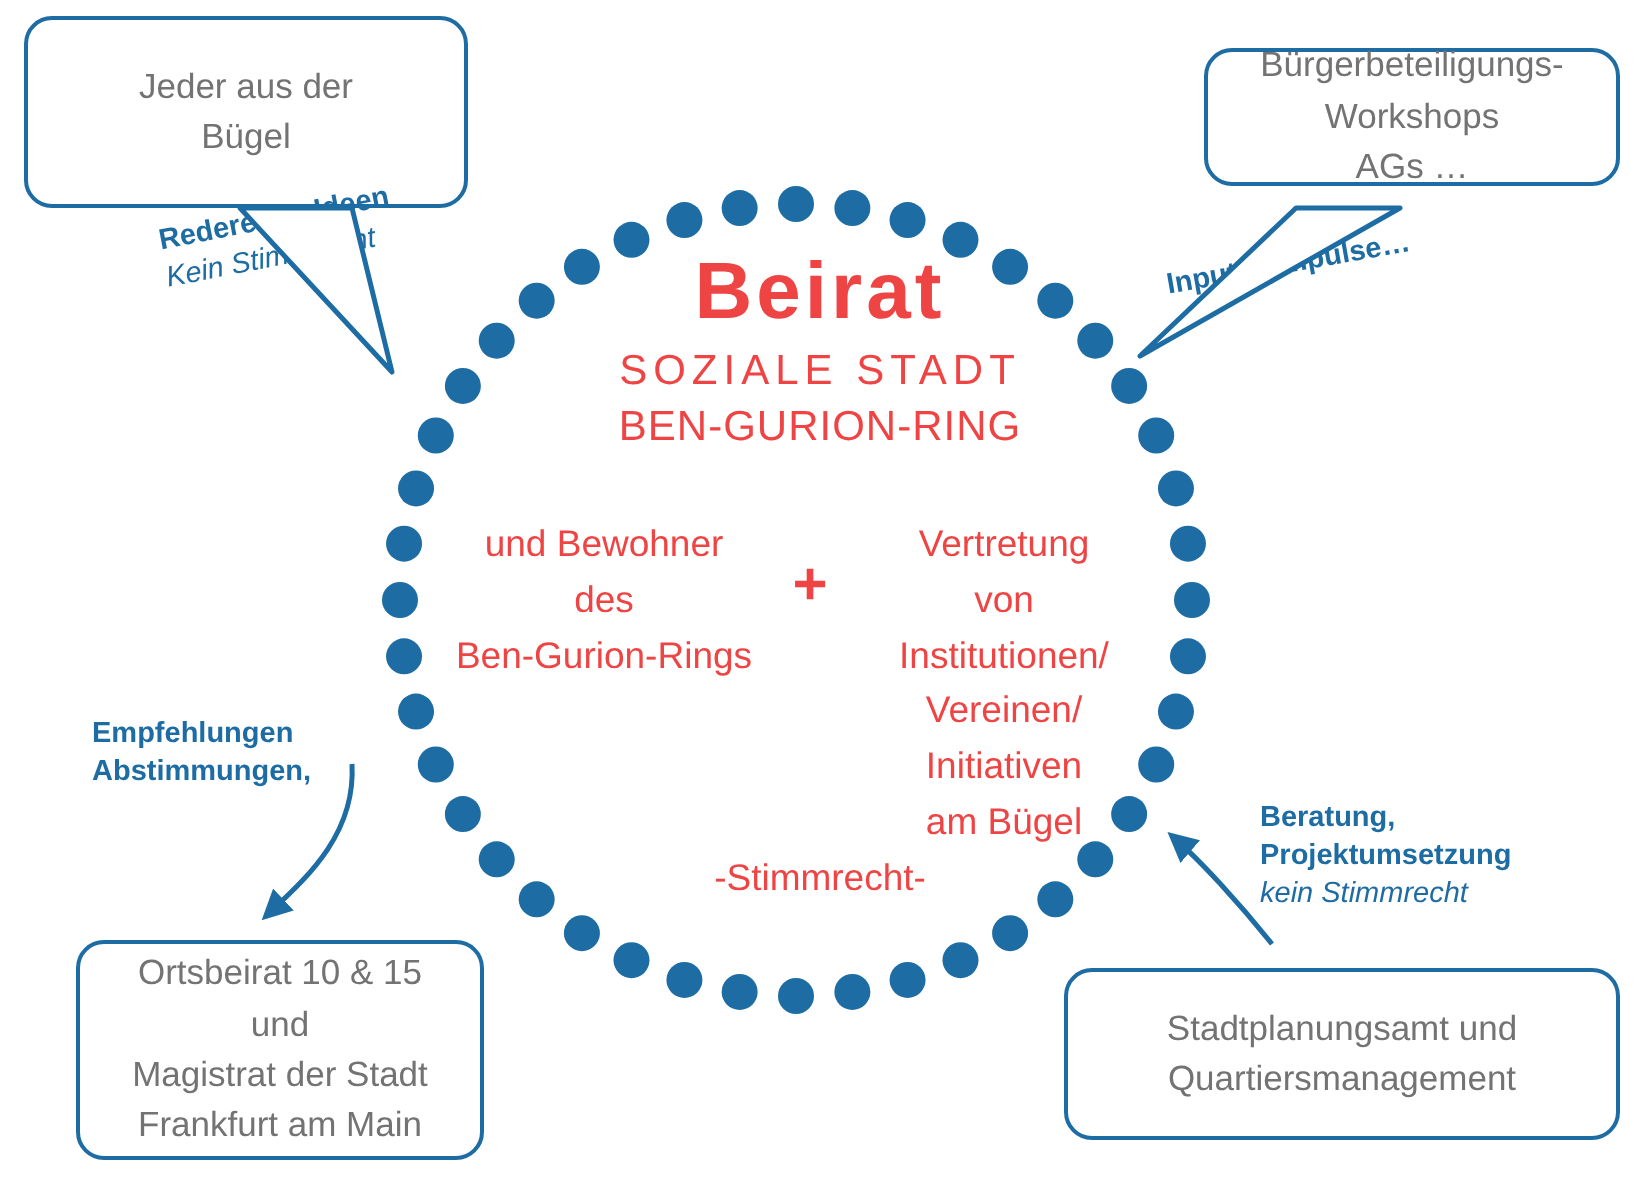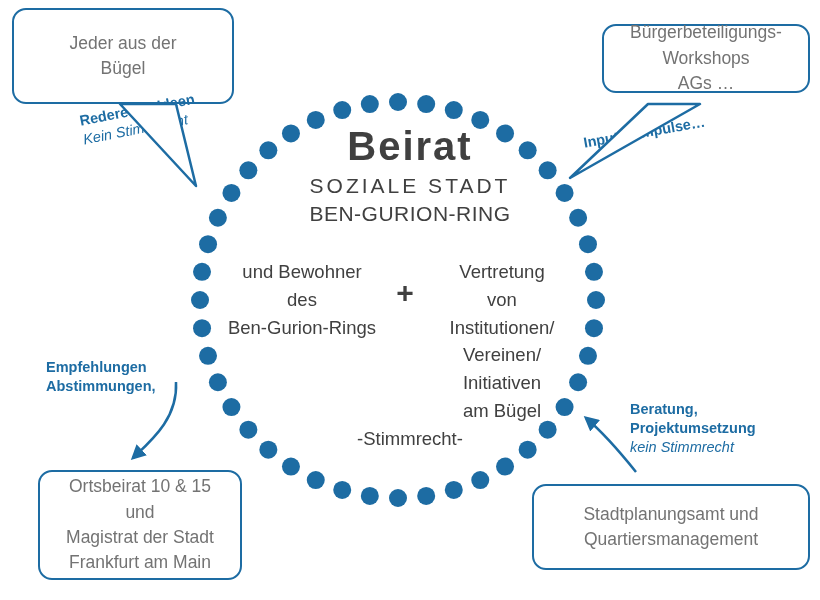--- a/index.html
+++ b/index.html
@@ -73,21 +73,21 @@
   }
   #lbl-beratung {
     left: 630px; top: 400px;
     text-align: left;
   }
 
   
   .center-text {
     position: absolute;
     z-index: 4;
-    color: #404040;
+    color: #ef4444;
     text-align: center;
   }
   #title-main {
     left: 250px; top: 124px; width: 320px;
     font-size: 40px; font-weight: bold; letter-spacing: 2px;
   }
   #title-sub1 {
     left: 250px; top: 174px; width: 320px;
     font-size: 21px; letter-spacing: 3px;
   }

